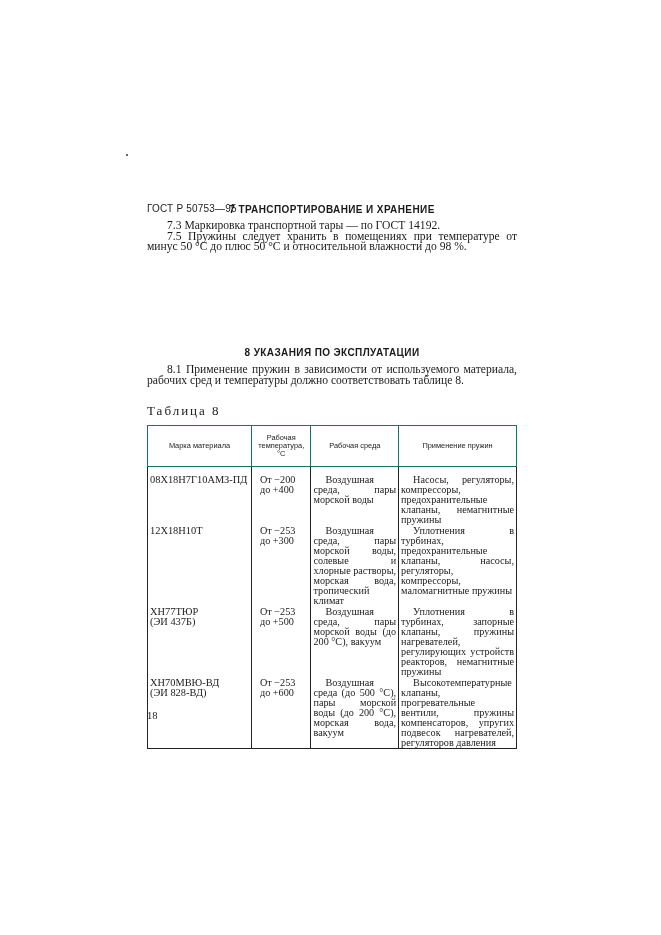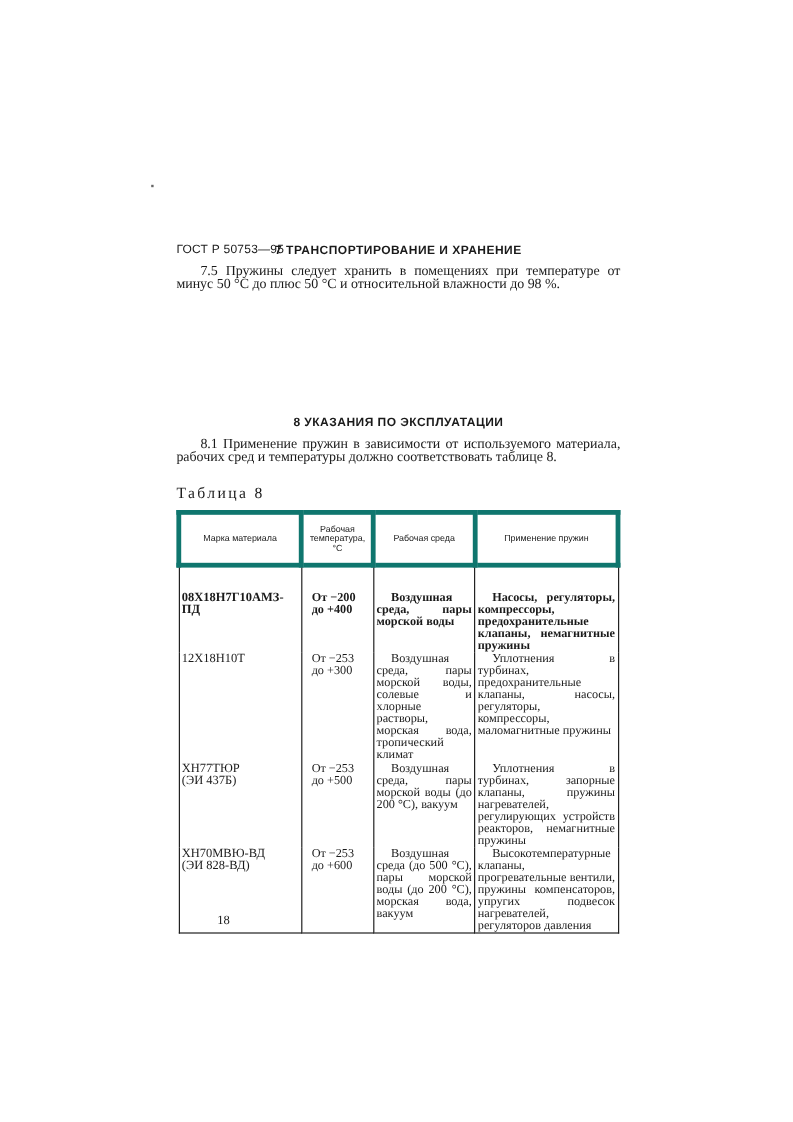--- a/index.html
+++ b/index.html
@@ -23,48 +23,49 @@
   .para p.ind { text-indent: 20px; }
   .table-caption {
     position: absolute; left: 147px; top: 403px; font-size: 13px; letter-spacing: 2px;
   }
   table.spec {
     position: absolute; left: 147px; top: 425px; width: 370px; border-collapse: collapse;
     font-size: 10.2px; line-height: 10px;
   }
   table.spec th {
     font-family: "Liberation Sans", "DejaVu Sans", sans-serif; font-weight: normal; font-size: 7.4px; line-height: 8px;
-    border: 4px solid #0f766e; height: 40px; padding: 0 2px; vertical-align: middle; text-align: center;
+    border: 1px solid #0f766e; height: 40px; padding: 0 2px; vertical-align: middle; text-align: center;
   }
   table.spec td {
     border-left: 1px solid #222; border-right: 1px solid #222; vertical-align: top; padding: 1px 2px 0 2px;
   }
   table.spec tr.last td { border-bottom: 1.5px solid #222; }
-  table.spec tr.first td { padding-top: 21px; font-weight: bold; }
+  table.spec tr.first td { padding-top: 8px; }
   .c1 { width: 100px; }
   .c2 { width: 55px; }
   .c3 { width: 84px; }
   .c4 { width: 113px; }
   .mat { font-size: 10.4px; }
   .temp { padding-left: 8px !important; }
   .env, .app { text-align: justify; }
   .cell-line { display: block; }
   .first-ind { text-indent: 12px; }
-  .page-num { position: absolute; left: 147px; top: 762px; font-size: 10.5px; padding-left: 34px; }
+  .page-num { position: absolute; left: 147px; top: 710px; font-size: 10.5px; }
 </style>
 </head>
 <body>
 
 <div class="dot"></div>
 
 <div class="doc-code">ГОСТ Р 50753—95</div>
 
 <div class="section-heading" style="top:204px;">7 ТРАНСПОРТИРОВАНИЕ И ХРАНЕНИЕ</div>
 
 <div class="para" style="top:221px;">
+  <p class="ind">7.3 Маркировка транспортной тары — по ГОСТ 14192.</p>
   <p class="ind">7.5 Пружины следует хранить в помещениях при температуре от минус 50 °С до плюс 50 °С и относительной влажности до 98 %.</p>
 </div>
 
 <div class="section-heading" style="top:347px;">8 УКАЗАНИЯ ПО ЭКСПЛУАТАЦИИ</div>
 
 <div class="para" style="top:365px;">
   <p class="ind">8.1 Применение пружин в зависимости от используемого материала, рабочих сред и температуры должно соответствовать таблице 8.</p>
 </div>
 
 <div class="table-caption">Таблица 8</div>

